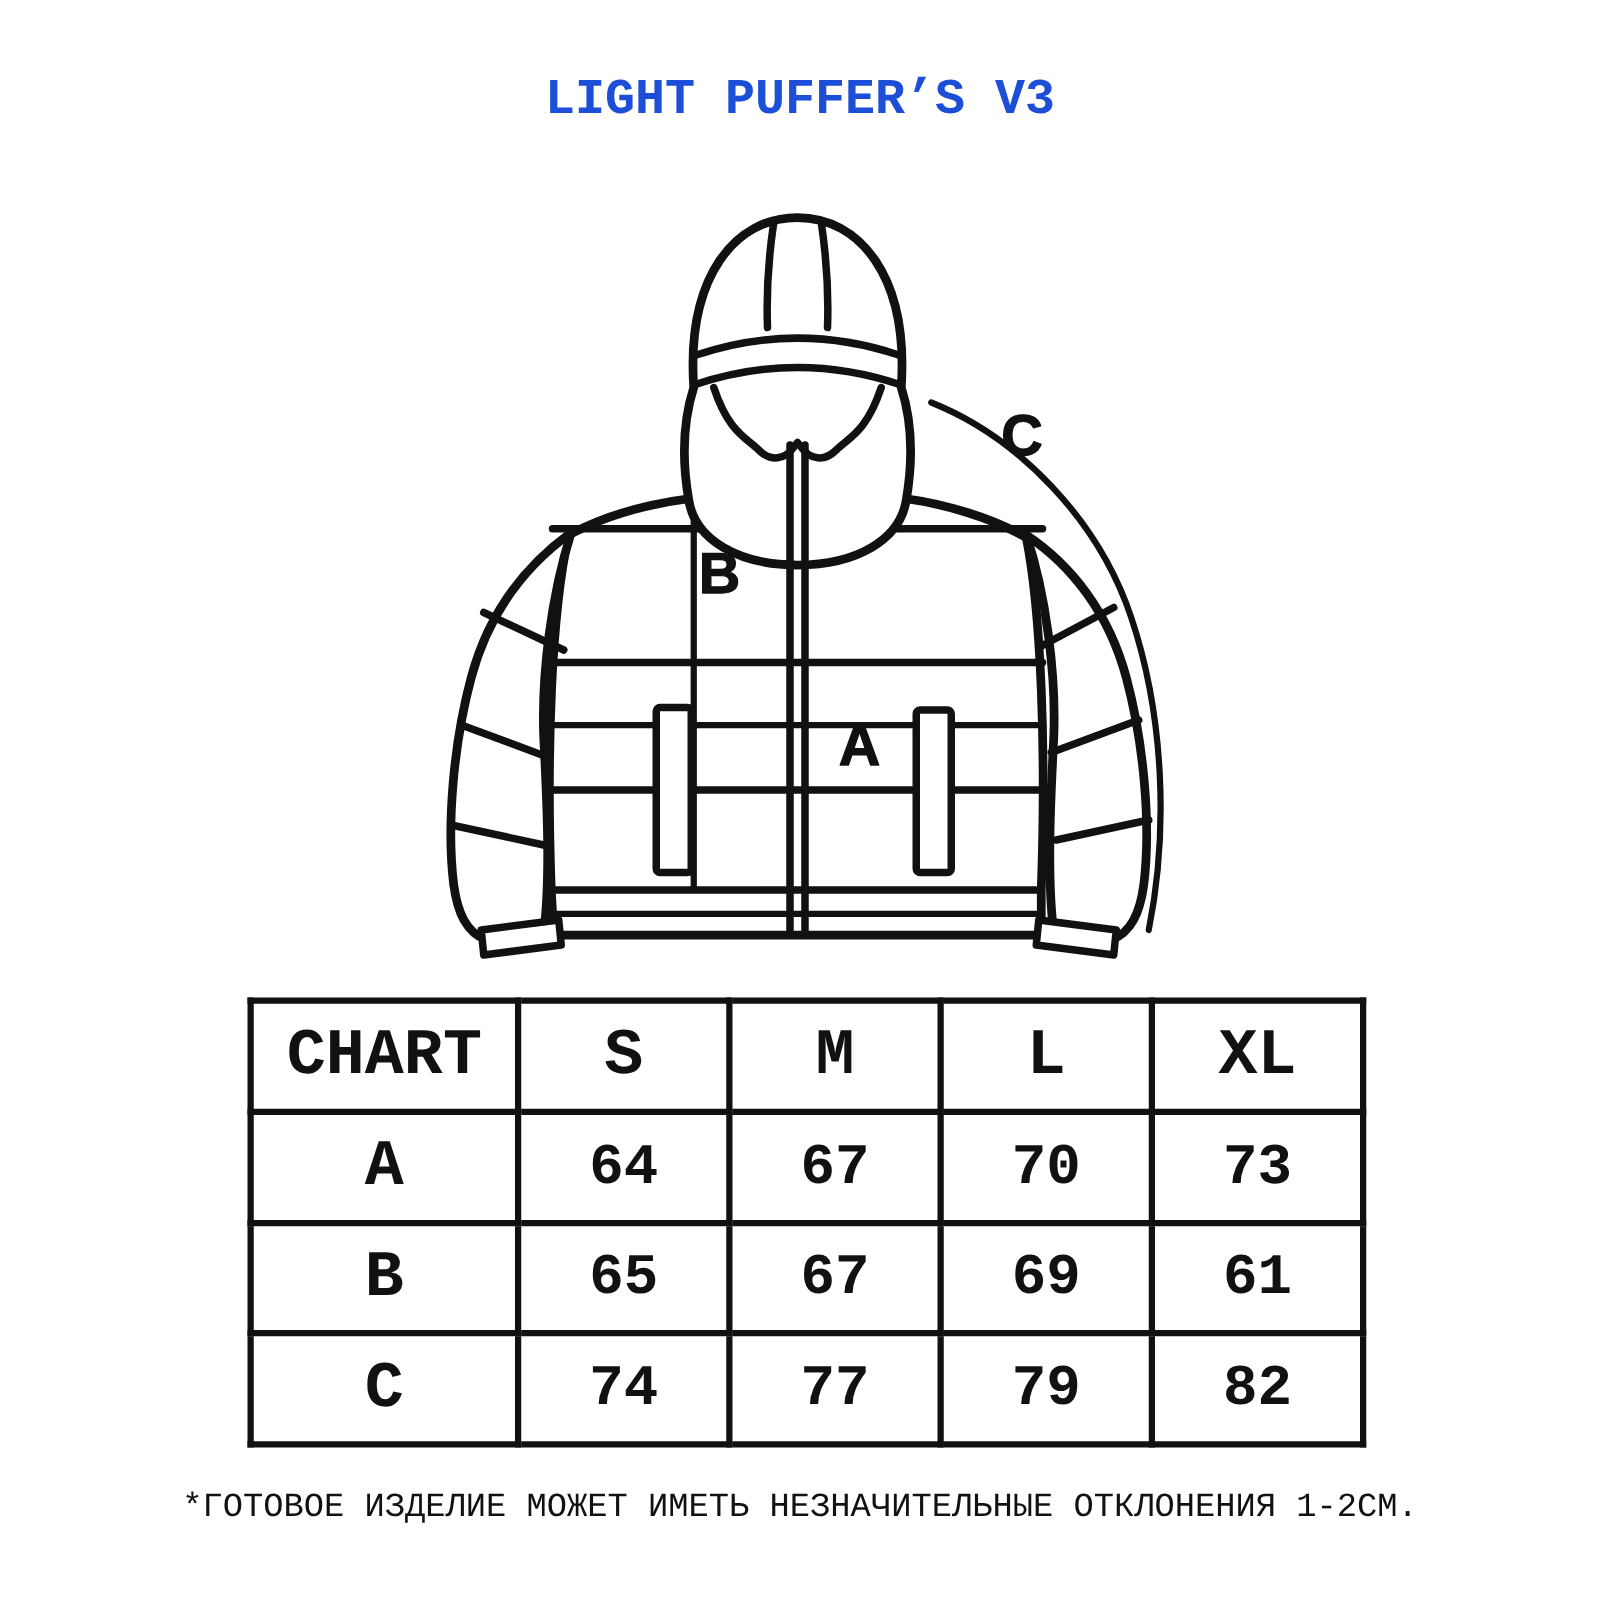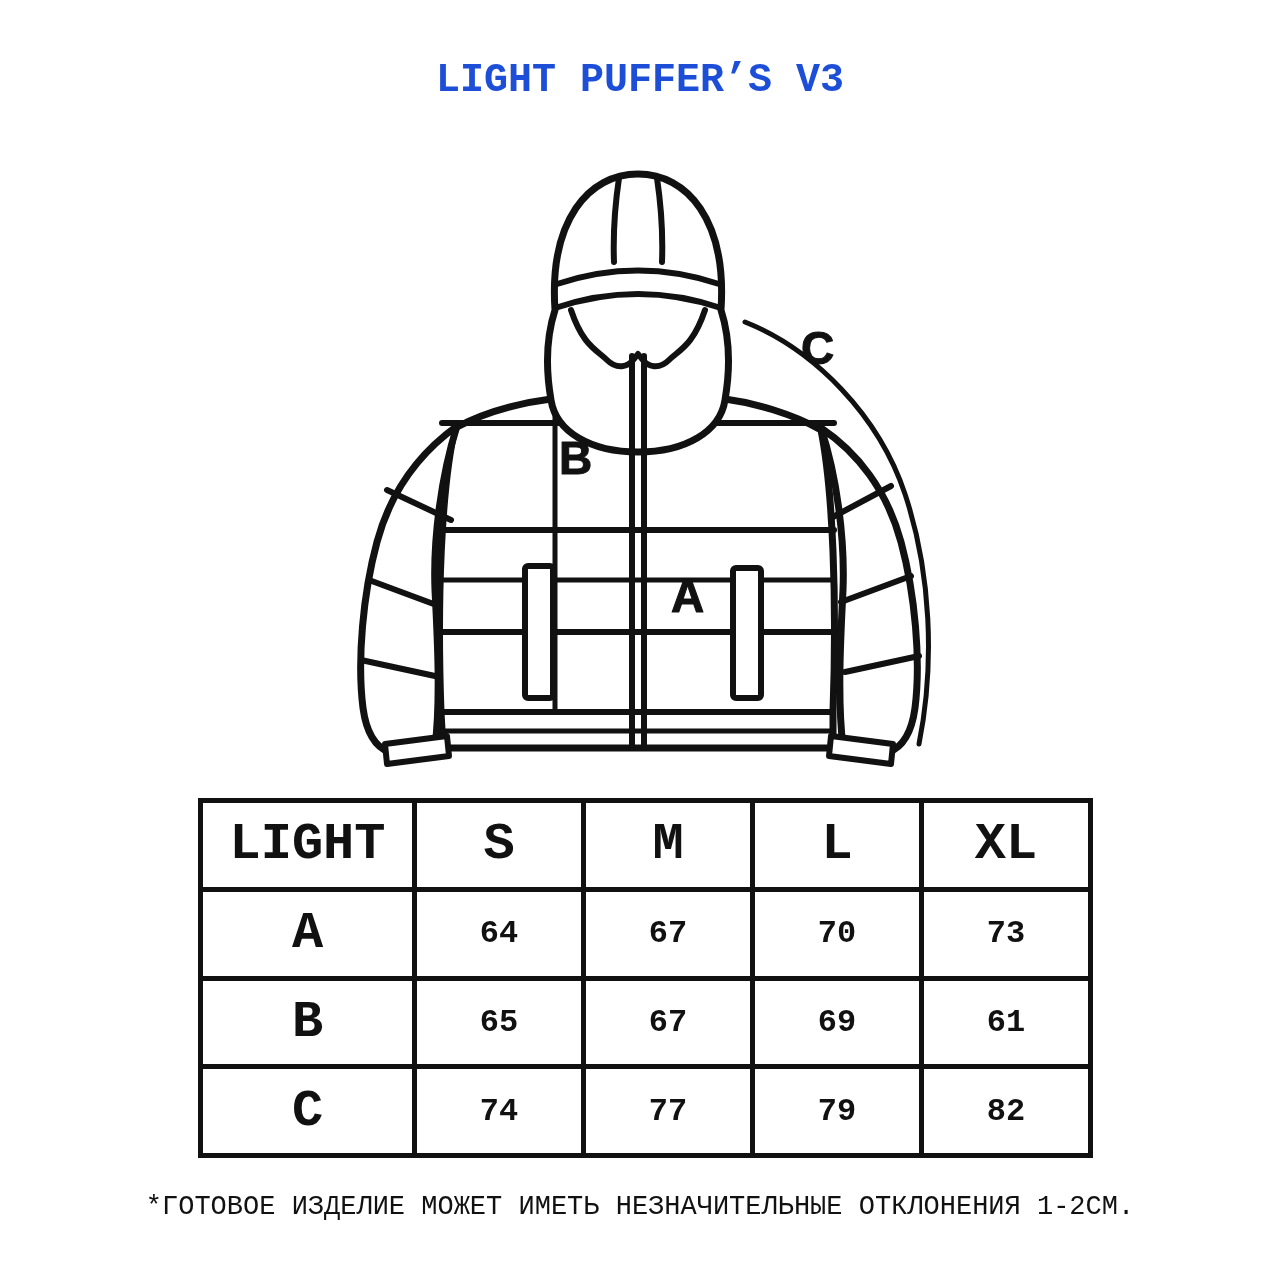--- a/index.html
+++ b/index.html
@@ -63,21 +63,21 @@
   }
   table.size-table th {
     font-family: "Liberation Mono", monospace;
     font-weight: bold;
     font-size: 52px;
     color: #111111;
   }
   table.size-table td {
     font-family: "Liberation Mono", monospace;
     font-weight: bold;
-    font-size: 32px;
+    font-size: 46px;
     color: #111111;
   }
   .footnote {
     position: absolute;
     left: 0;
     right: 0;
     top: 1192px;
     text-align: center;
     font-family: "Liberation Mono", monospace;
     font-weight: normal;
@@ -159,21 +159,21 @@
   <table class="size-table">
     <colgroup>
       <col style="width:214px">
       <col style="width:169px">
       <col style="width:169px">
       <col style="width:169px">
       <col style="width:169px">
     </colgroup>
     <tbody>
       <tr>
-        <th>LIGHT</th>
+        <th>CHART</th>
         <th>S</th>
         <th>M</th>
         <th>L</th>
         <th>XL</th>
       </tr>
       <tr>
         <th>A</th>
         <td>64</td>
         <td>67</td>
         <td>70</td>

